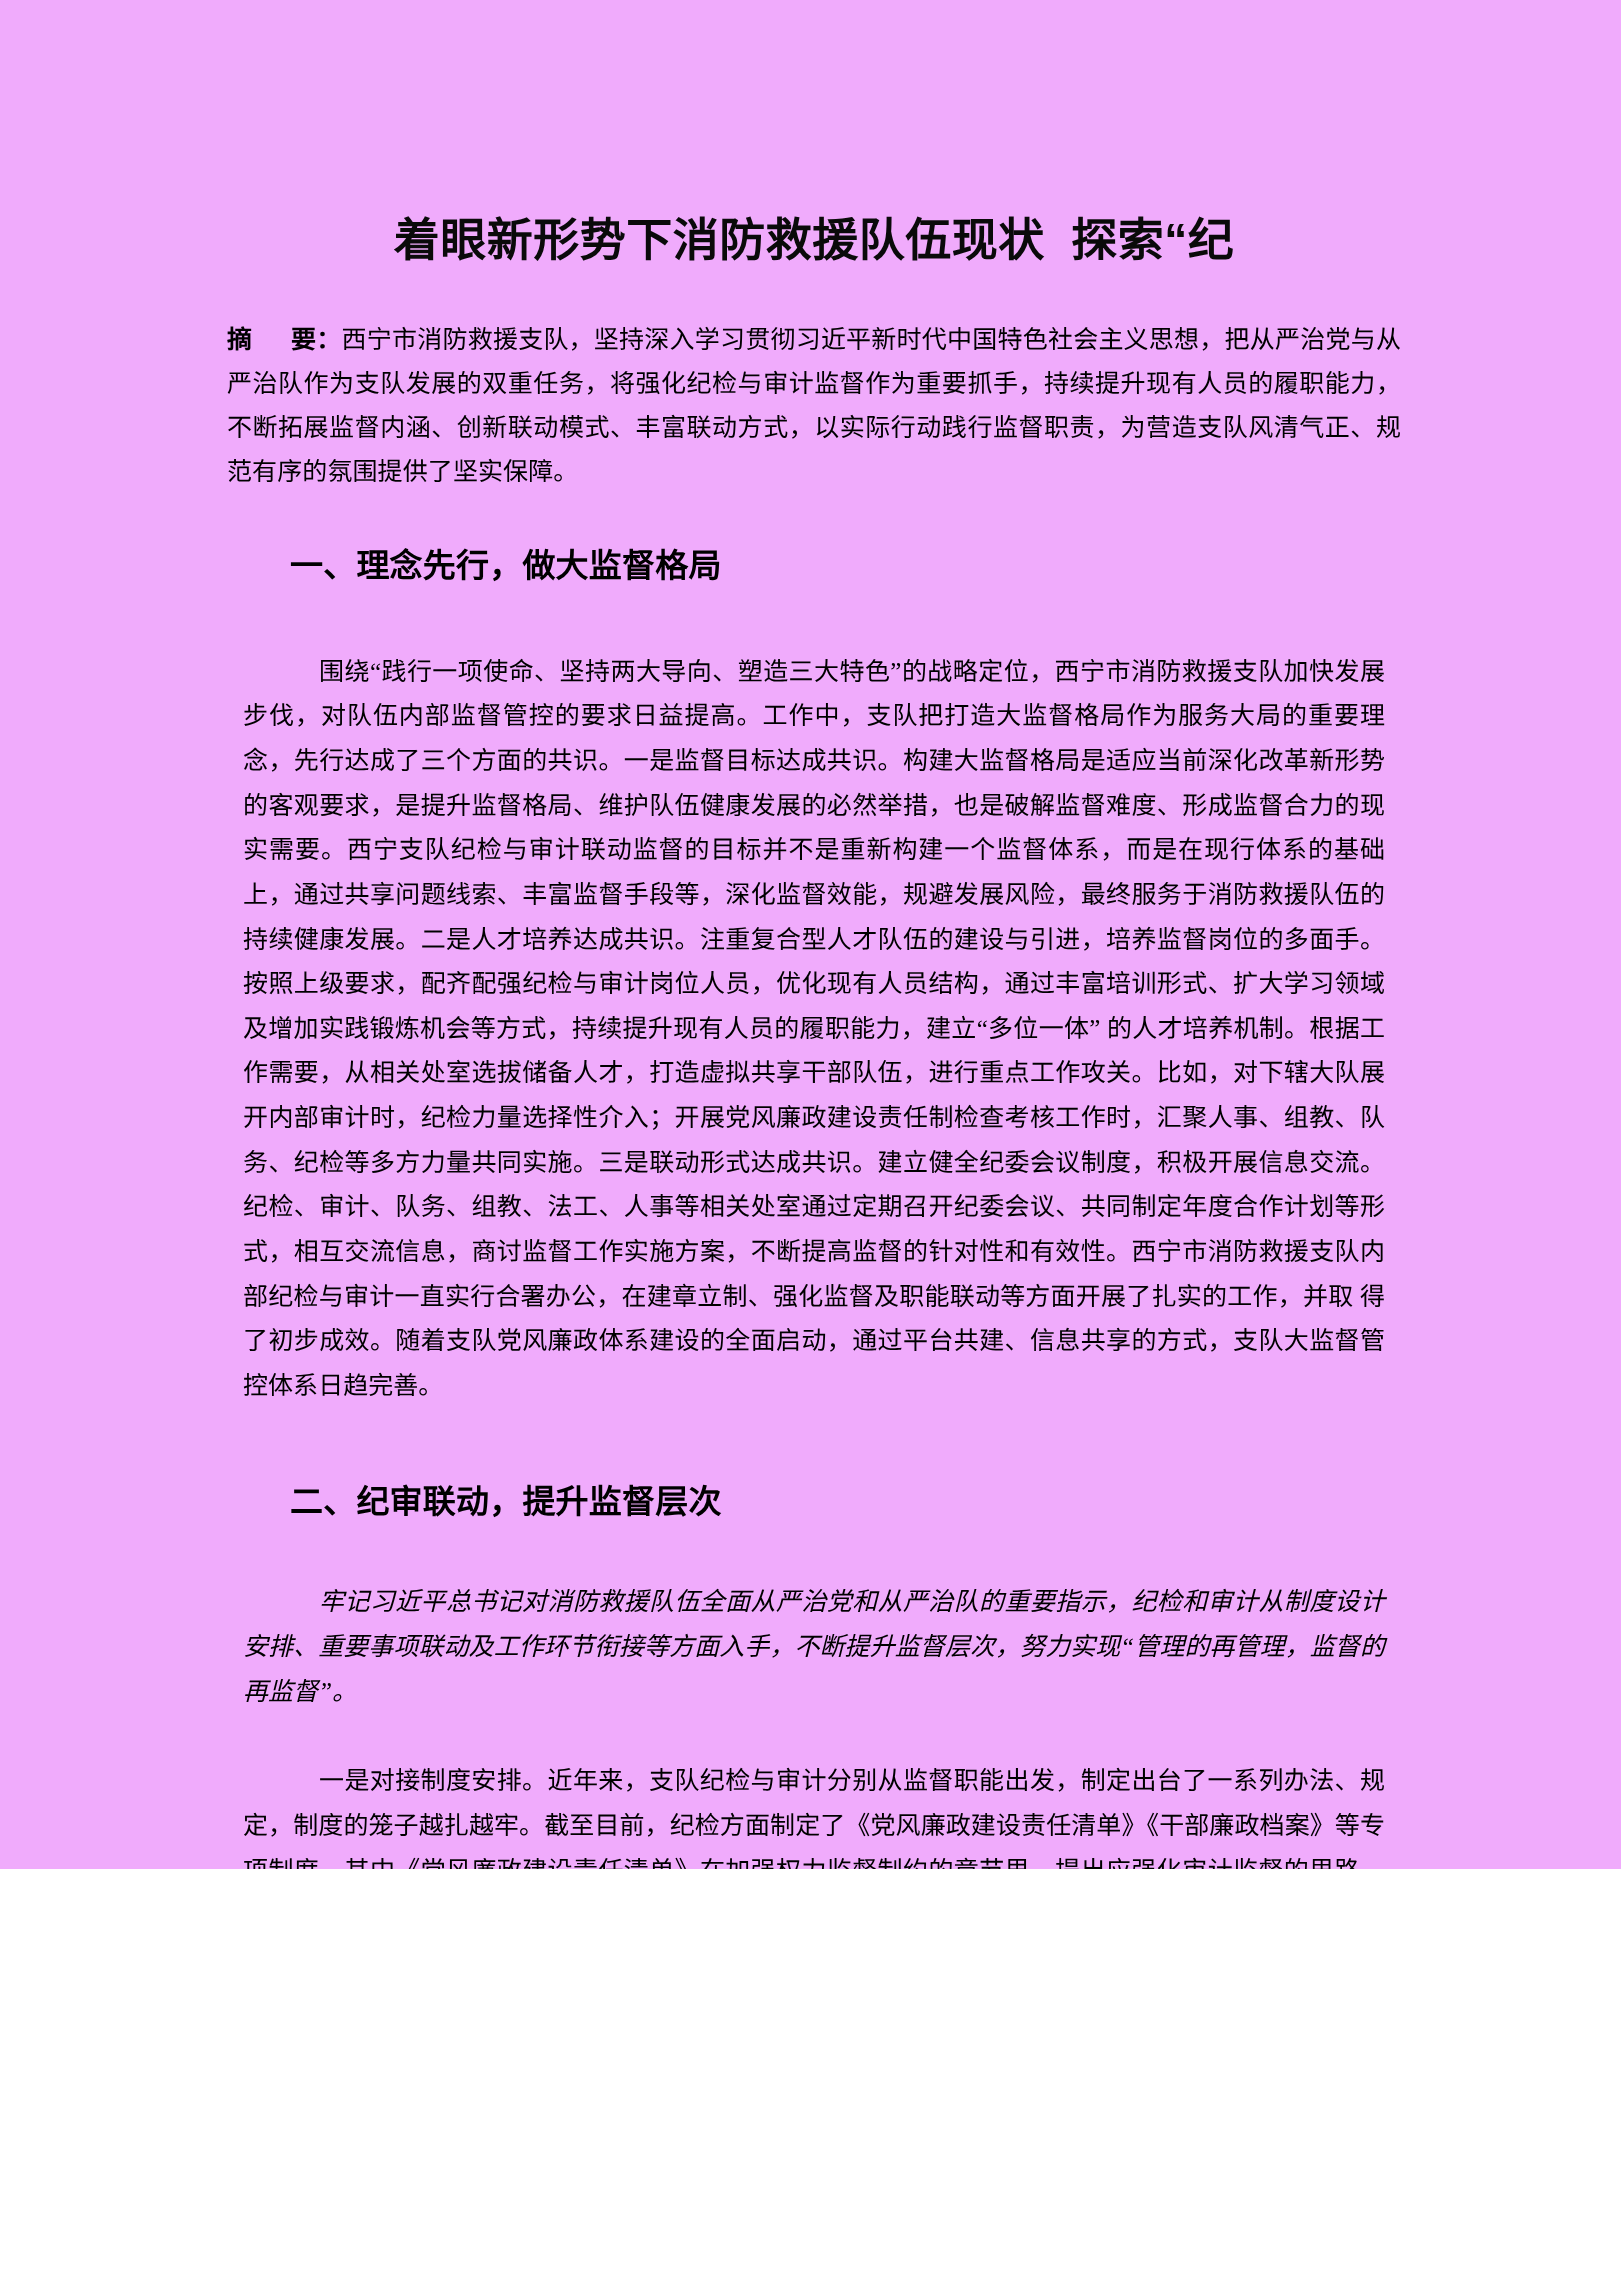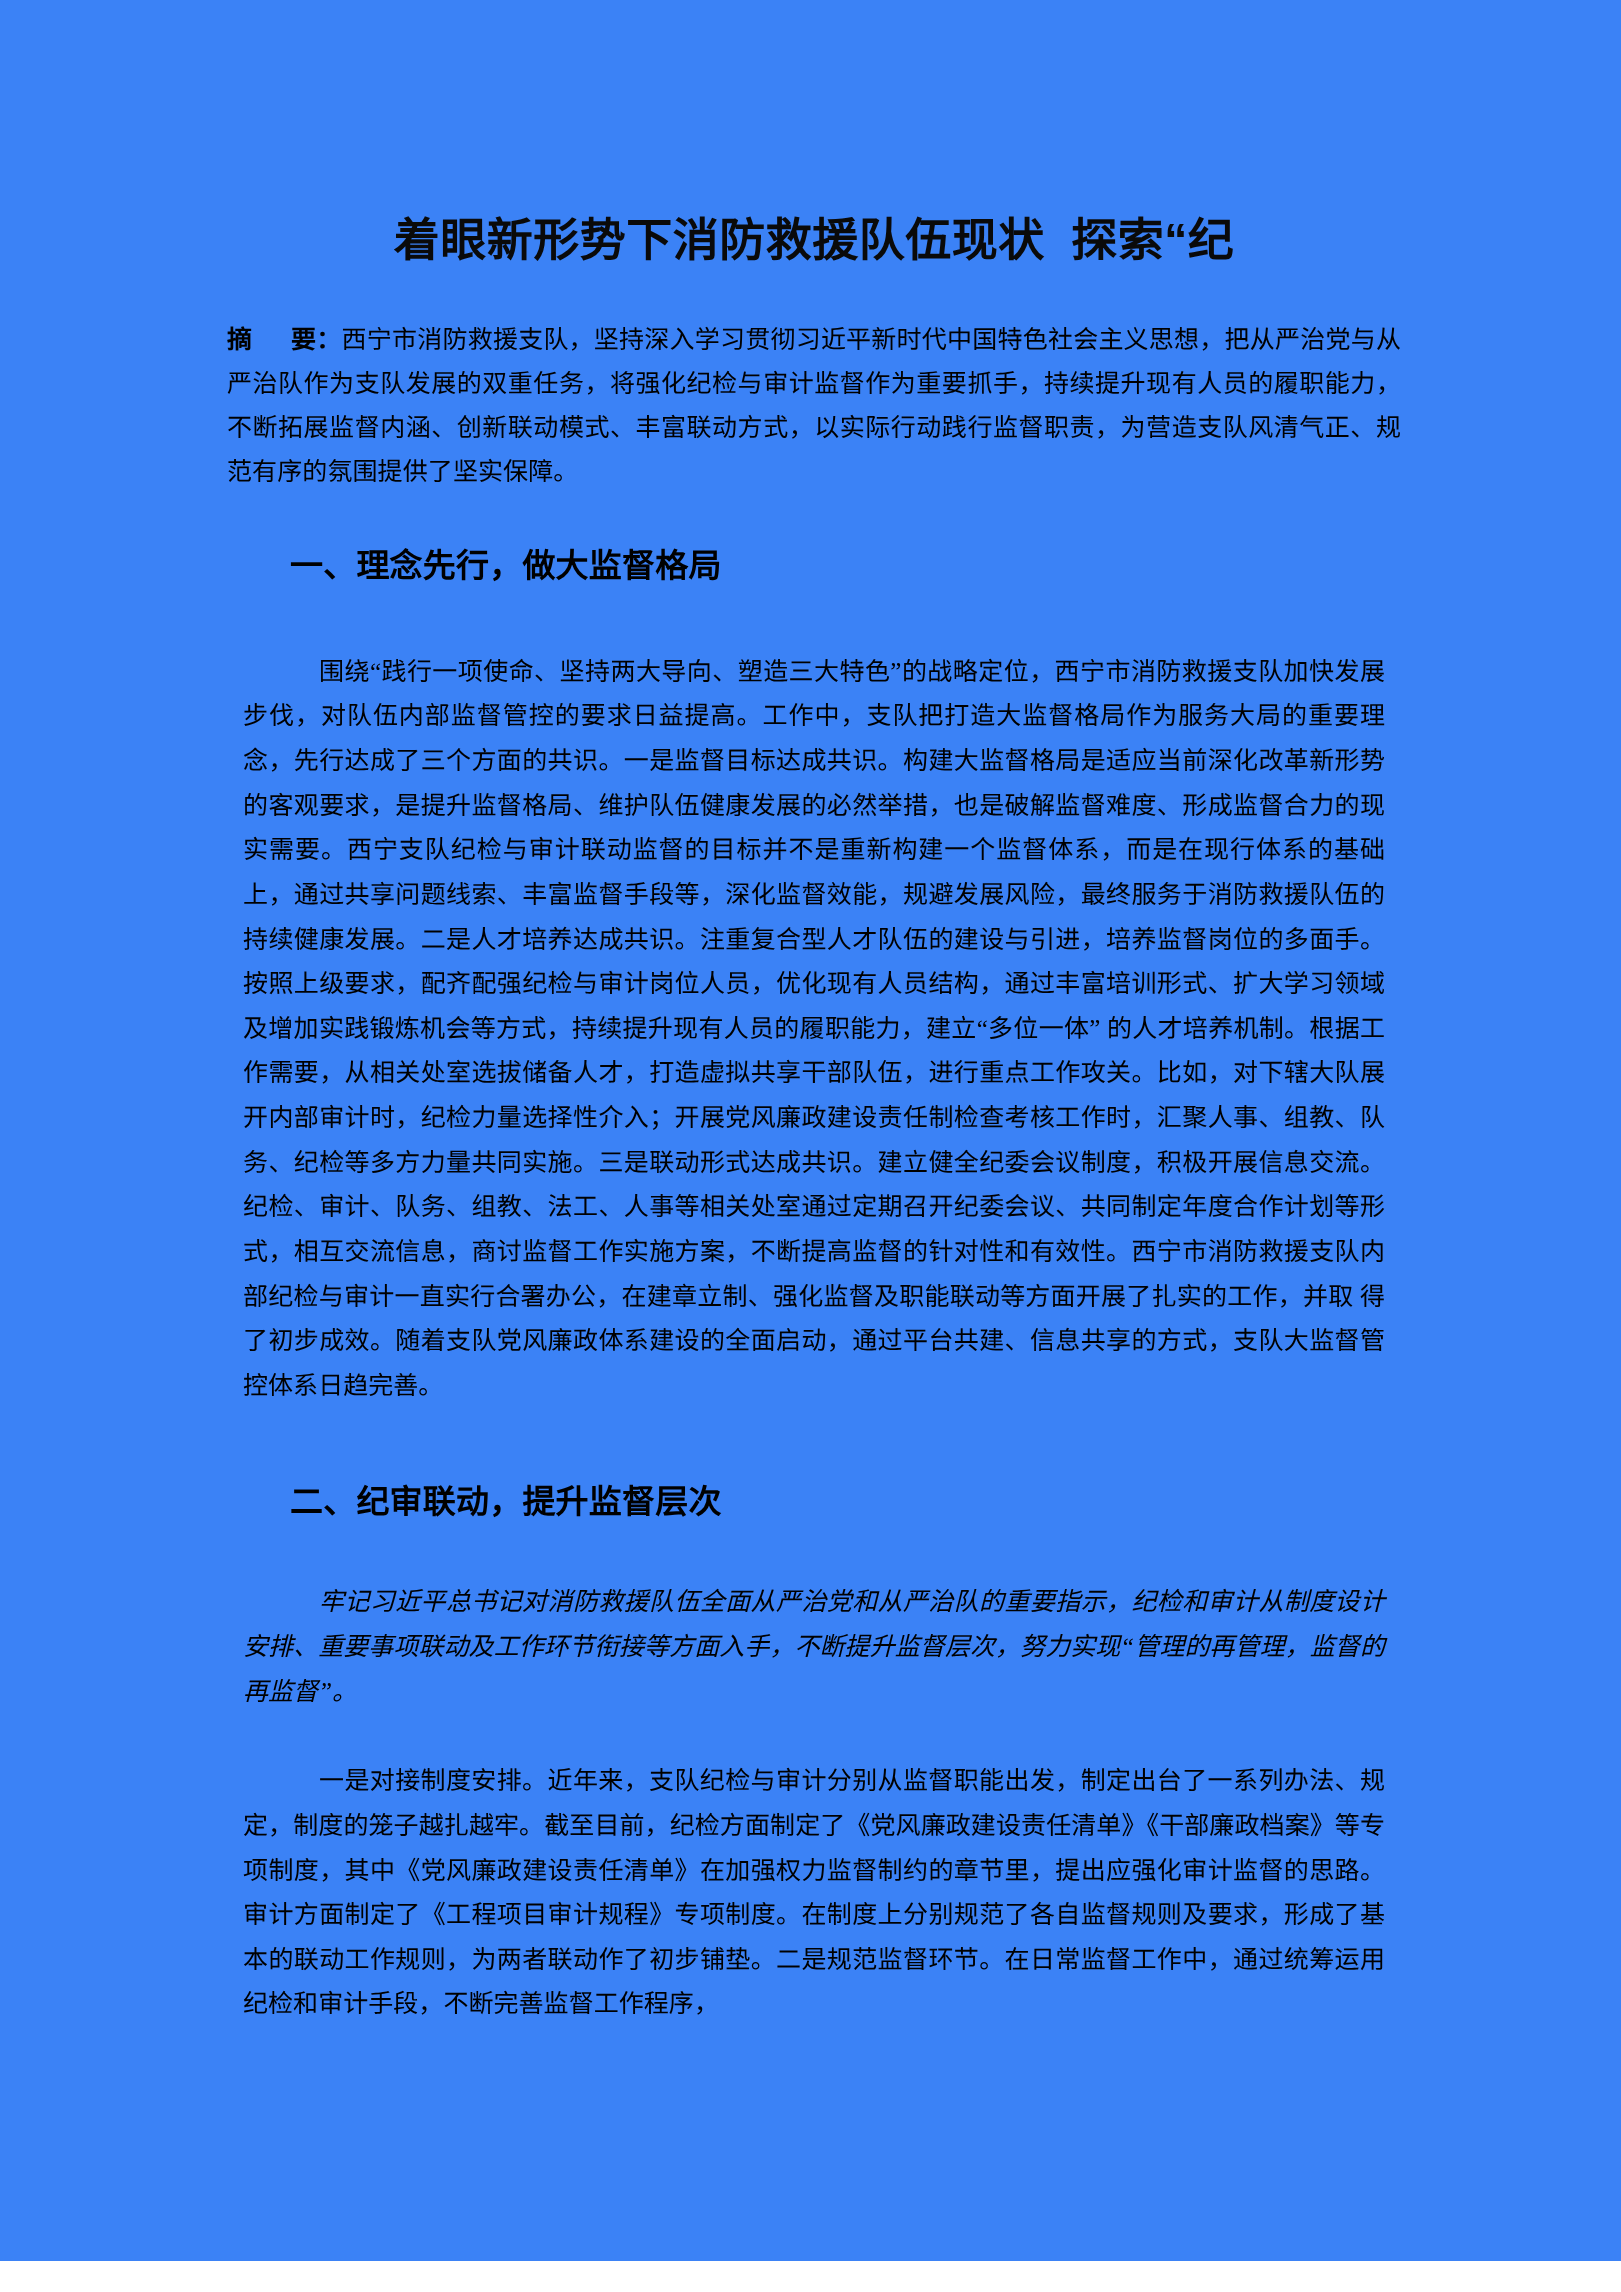--- a/index.html
+++ b/index.html
@@ -4,22 +4,22 @@
 <title>着眼新形势下消防救援队伍现状 探索“纪审”联动 打好监督“组合拳”</title>
 <style>
   html, body {
     margin: 0;
     padding: 0;
     background: #ffffff;
   }
   .page {
     position: relative;
     width: 1621px;
-    height: 2261px;
-    background: #3b82f6;
+    height: 1869px;
+    background: #f0abfc;
     box-sizing: border-box;
     overflow: hidden;
     font-family: "Liberation Serif", "DejaVu Serif", serif;
     color: #000000;
   }
   .page-body {
     position: absolute;
     left: 227px;
     top: 0;
     width: 1174px;

